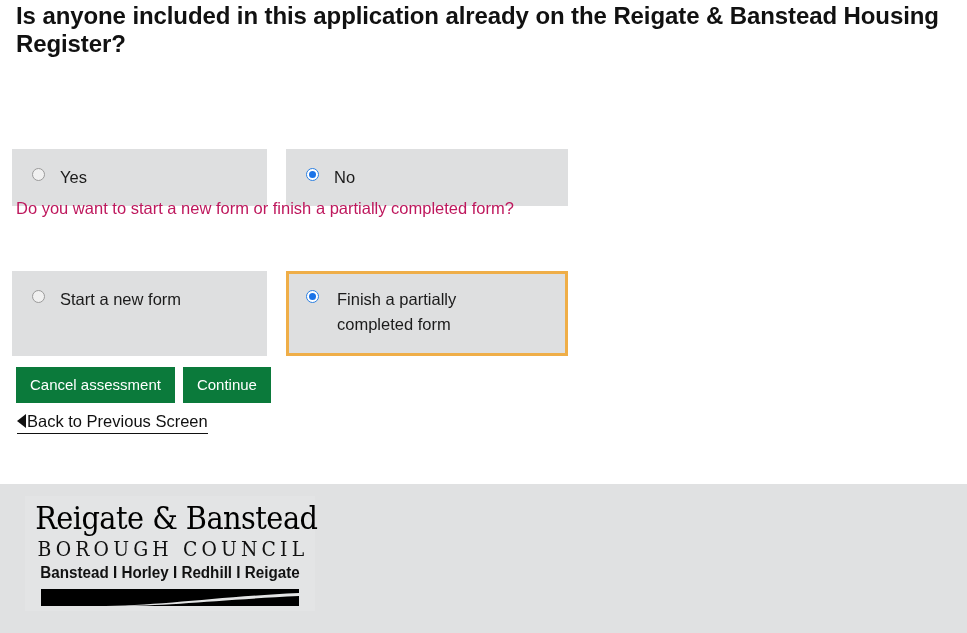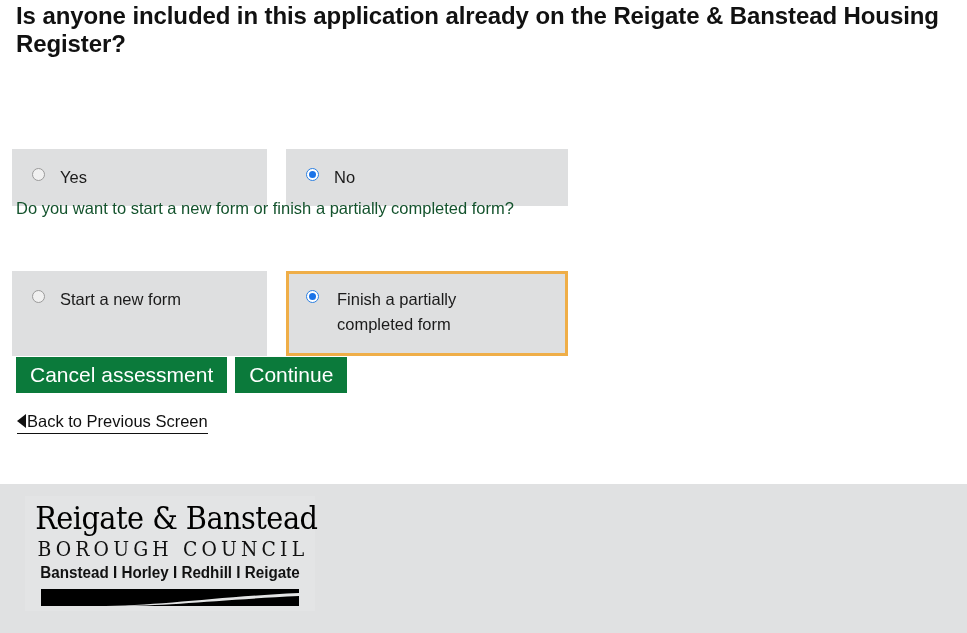--- a/index.html
+++ b/index.html
@@ -97,41 +97,42 @@
   }
   .option-box.focused .option-label { margin-left: 18px; }
 
   
   .sub-question {
     position: absolute;
     left: 16px;
     top: 197px;
     font-size: 16.5px;
     line-height: 22px;
-    color: #14532d;
+    color: #be185d;
   }
 
   
   .button-bar {
     position: absolute;
     left: 16px;
     top: 357px;
     display: flex;
     align-items: flex-start;
   }
   .btn {
     background: #0b7a3b;
     color: #ffffff;
     border: none;
     font-family: "Liberation Sans", sans-serif;
-    font-size: 21px;
+    font-size: 15px;
     line-height: 19px;
     padding: 8px 14px 9px 14px;
     cursor: pointer;
     white-space: nowrap;
+    margin-top: 10px;
   }
   .btn + .btn { margin-left: 8px; }
 
   
   .back-link {
     position: absolute;
     left: 17px;
     top: 411px;
     display: inline-flex;
     align-items: center;

